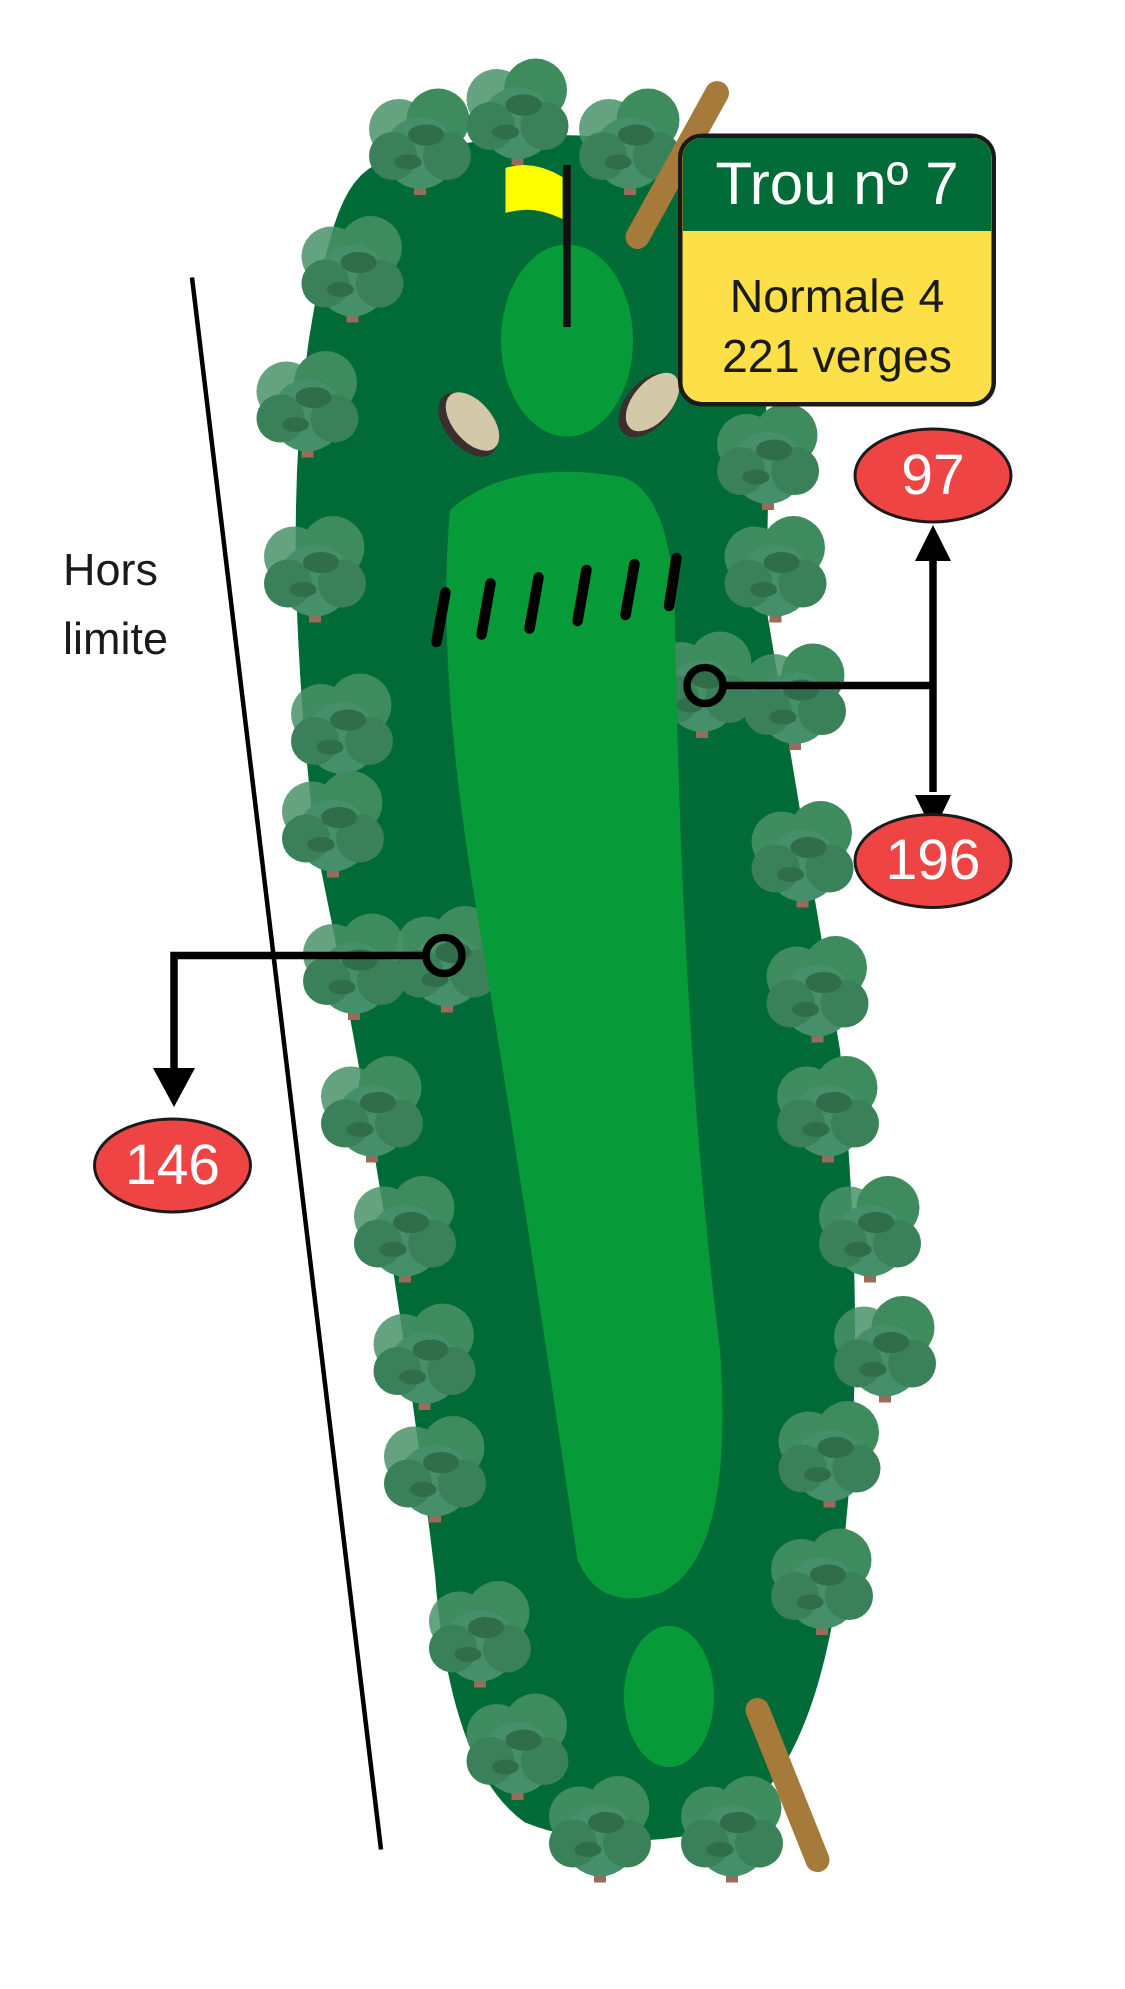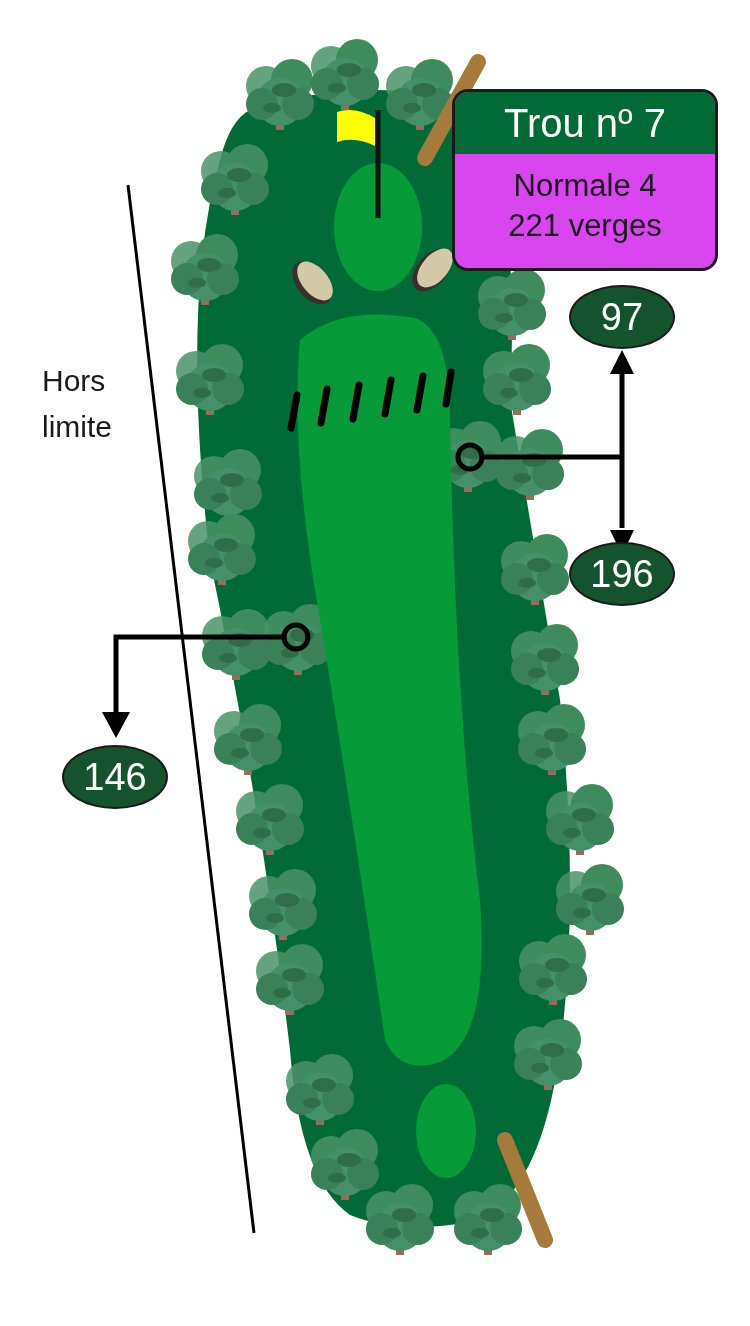--- a/index.html
+++ b/index.html
@@ -1,22 +1,22 @@
 <!DOCTYPE html>
 <html><head>
 <meta charset="utf-8">
 <style>
   html, body { margin:0; padding:0; background:#ffffff; }
   body { width:750px; height:1326px; position:relative; overflow:hidden; font-family:"DejaVu Sans", sans-serif; }
   #stage { position:absolute; left:0; top:0; width:750px; height:1326px; }
-  .sign { position:absolute; left:452px; top:89px; width:266px; height:182px; border:3px solid #1a1a1a; border-radius:16px; background:#d946ef; overflow:hidden; box-sizing:border-box; }
+  .sign { position:absolute; left:452px; top:89px; width:212px; height:182px; border:3px solid #1a1a1a; border-radius:16px; background:#fde047; overflow:hidden; box-sizing:border-box; }
   .sign-head { background:#006b37; color:#fff; height:62px; line-height:62px; text-align:center; font-size:40px; font-family:"Liberation Sans", sans-serif; }
-  .sign-body { text-align:center; color:#1a1a1a; font-size:31px; font-family:"Liberation Sans", sans-serif; line-height:40px; padding-top:12px; }
+  .sign-body { text-align:center; color:#1a1a1a; font-size:31px; font-family:"Liberation Sans", sans-serif; line-height:40px; padding-top:24px; }
   .oob { position:absolute; left:42px; top:358px; font-size:30px; line-height:46px; color:#1a1a1a; font-family:Liberation Sans, sans-serif; }
-  .marker { position:absolute; width:106px; height:64px; border-radius:50%; background:#14532d; border:2px solid #1a1a1a; box-sizing:border-box; color:#fff; font-size:38px; font-family:"Liberation Sans", sans-serif; text-align:center; line-height:60px; }
+  .marker { position:absolute; width:106px; height:64px; border-radius:50%; background:#ef4444; border:2px solid #1a1a1a; box-sizing:border-box; color:#fff; font-size:38px; font-family:"Liberation Sans", sans-serif; text-align:center; line-height:60px; }
 </style>
 </head>
 <body>
 
 <svg id="stage" viewBox="0 0 750 1326" xmlns="http://www.w3.org/2000/svg">
   <defs>
     <g id="tree">
       <rect x="-4" y="26" width="8" height="14" fill="#9a6a5a"></rect>
       <circle cx="-14" cy="-4" r="20" fill="#4a9268" opacity="0.85"></circle>
       <circle cx="12" cy="-10" r="21" fill="#3e8b5e"></circle>

